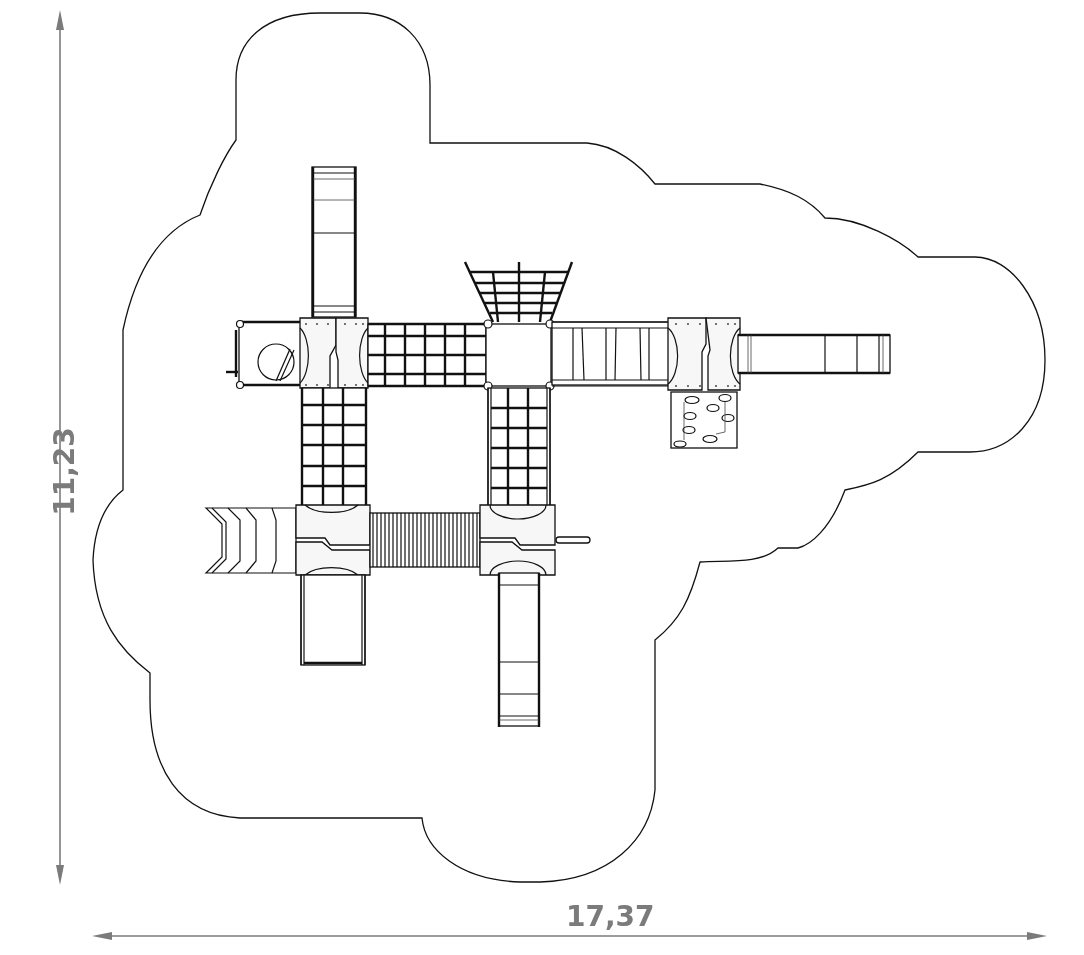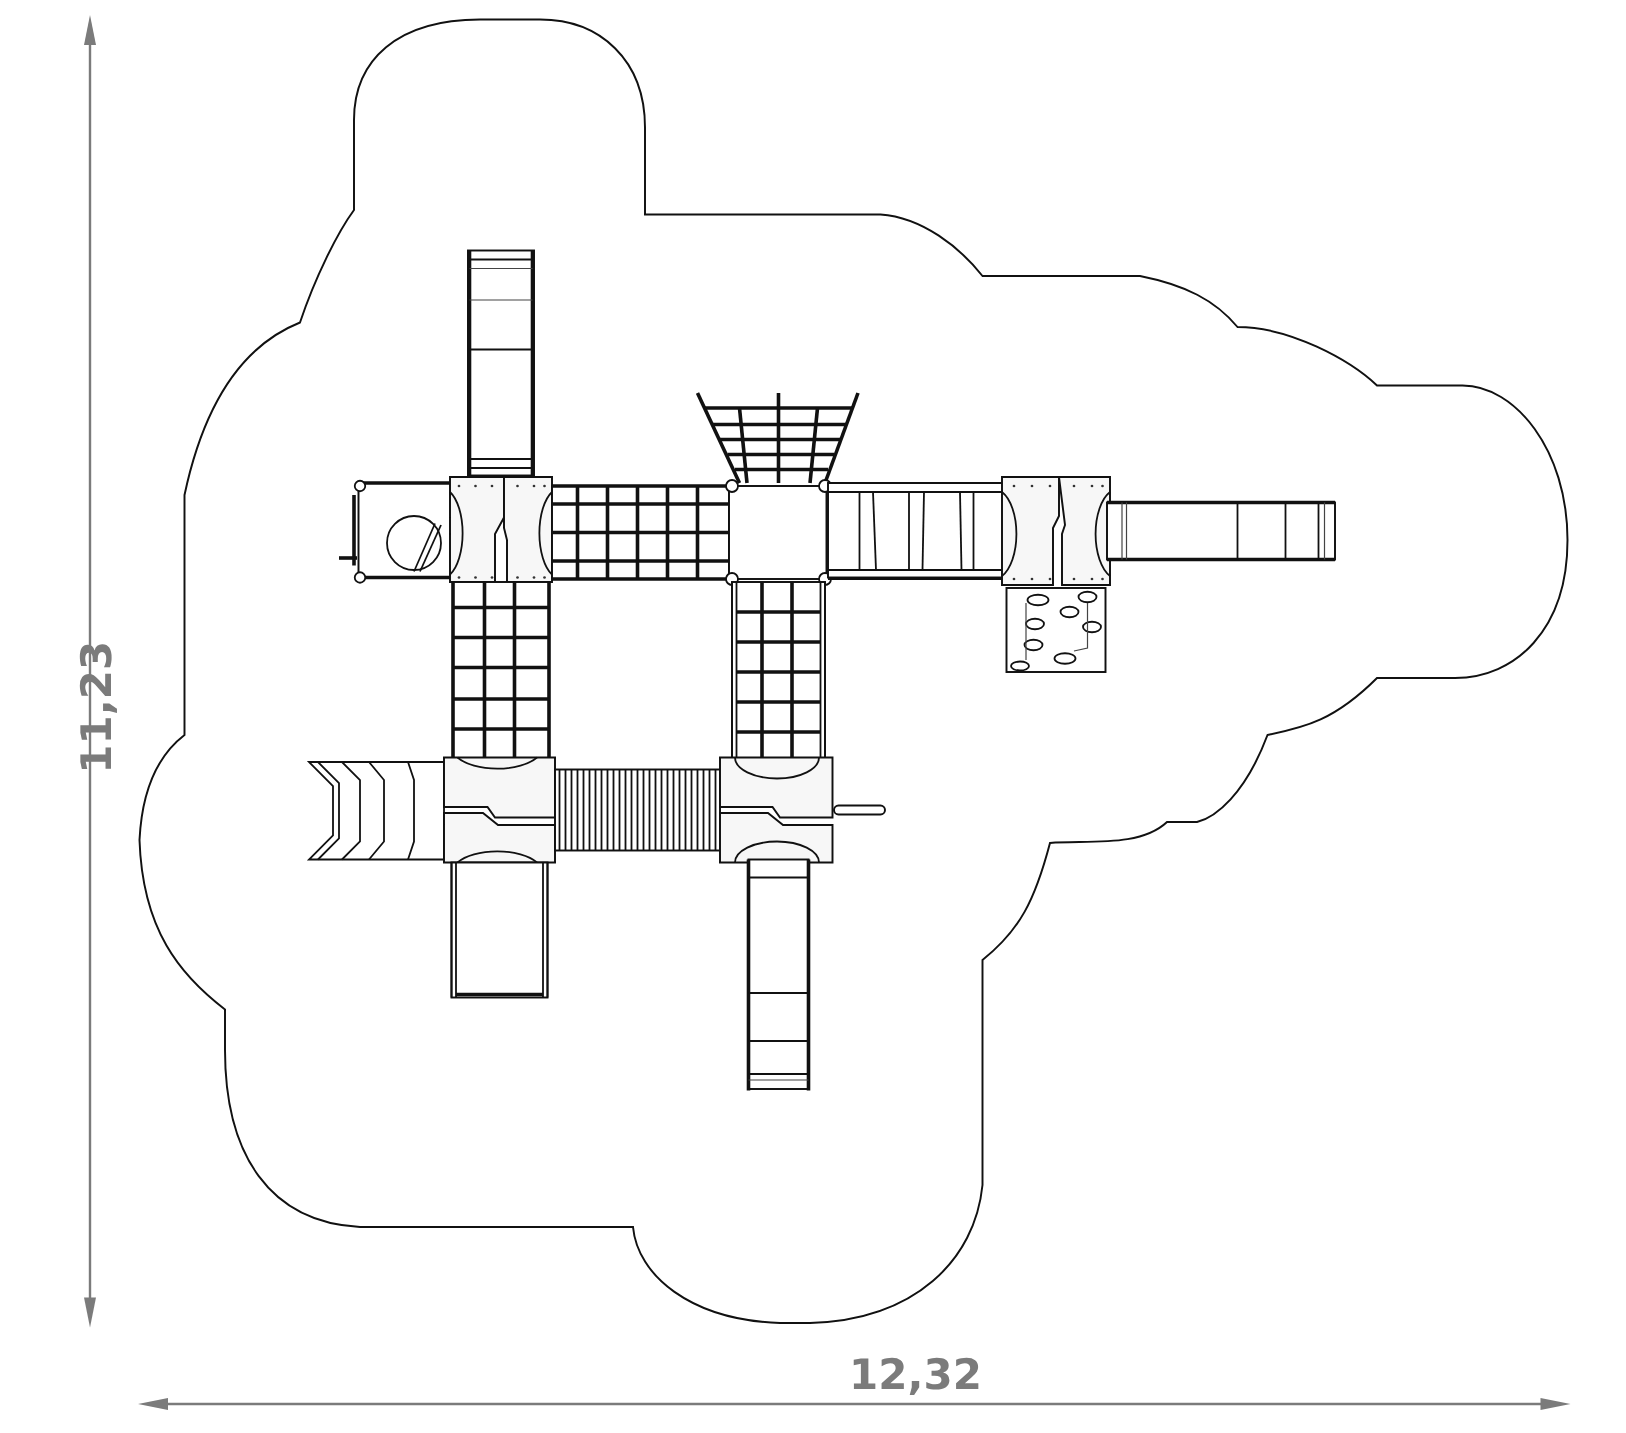--- a/index.html
+++ b/index.html
@@ -323,14 +323,14 @@
     <polygon class="dimarrow" points="60,10 56,30 64,30"></polygon>
     <polygon class="dimarrow" points="60,885 56,865 64,865"></polygon>
   </g>
   <g>
     <line x1="105" y1="936" x2="1035" y2="936" class="dimline"></line>
     <polygon class="dimarrow" points="92,936 112,932 112,940"></polygon>
     <polygon class="dimarrow" points="1047,936 1027,932 1027,940"></polygon>
   </g>
 </svg>
 
-<div id="dim-h-label" class="dim-label">12,32</div>
+<div id="dim-h-label" class="dim-label">17,37</div>
 <div id="dim-v-label" class="dim-label">11,23</div>
 
 </body></html>

